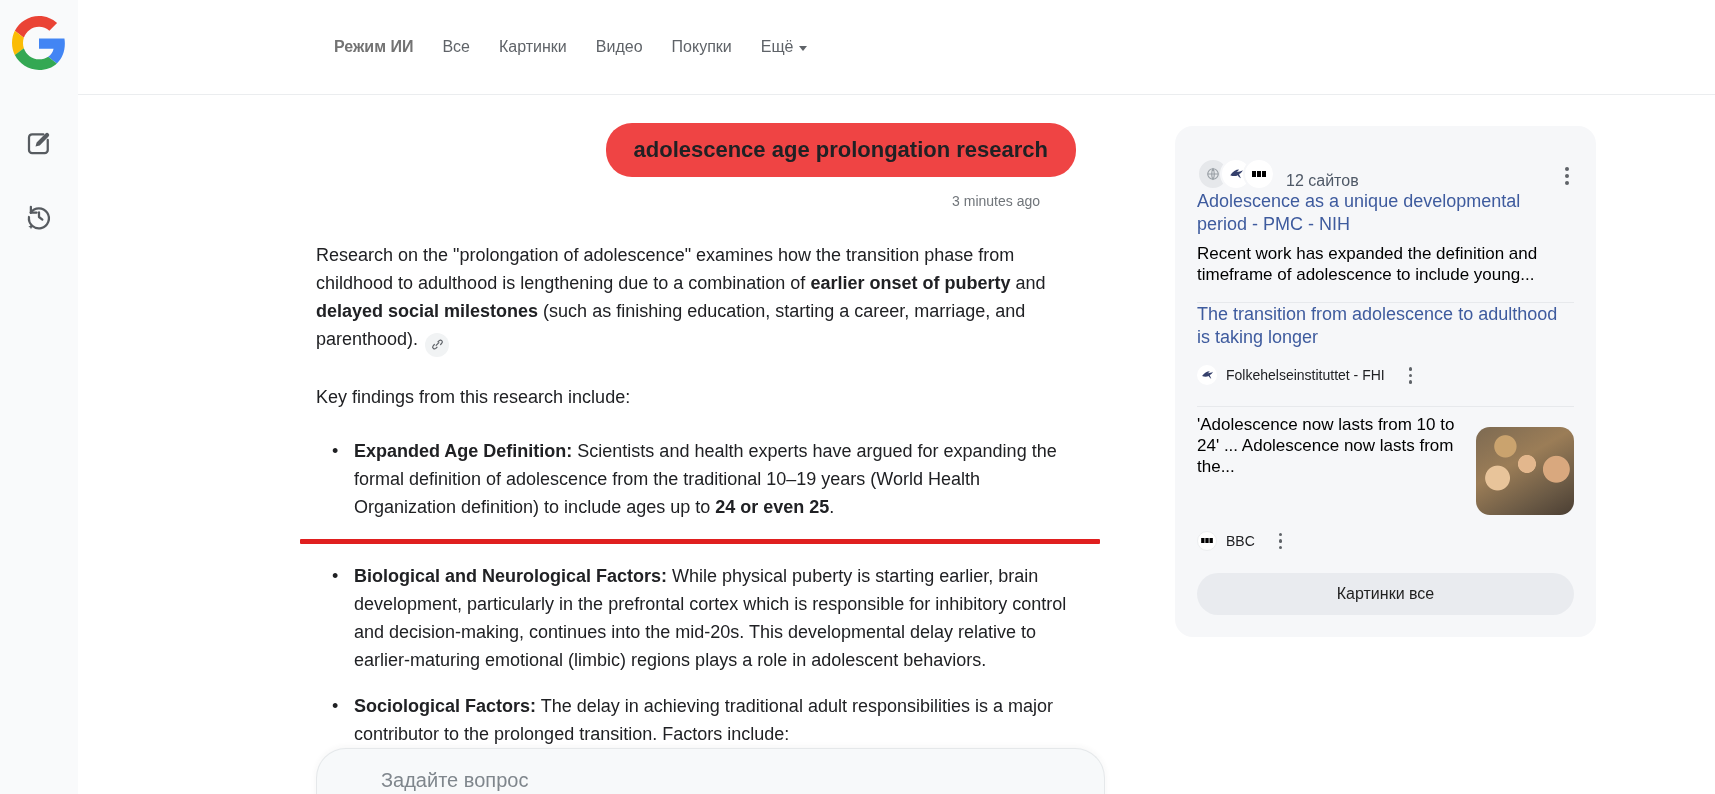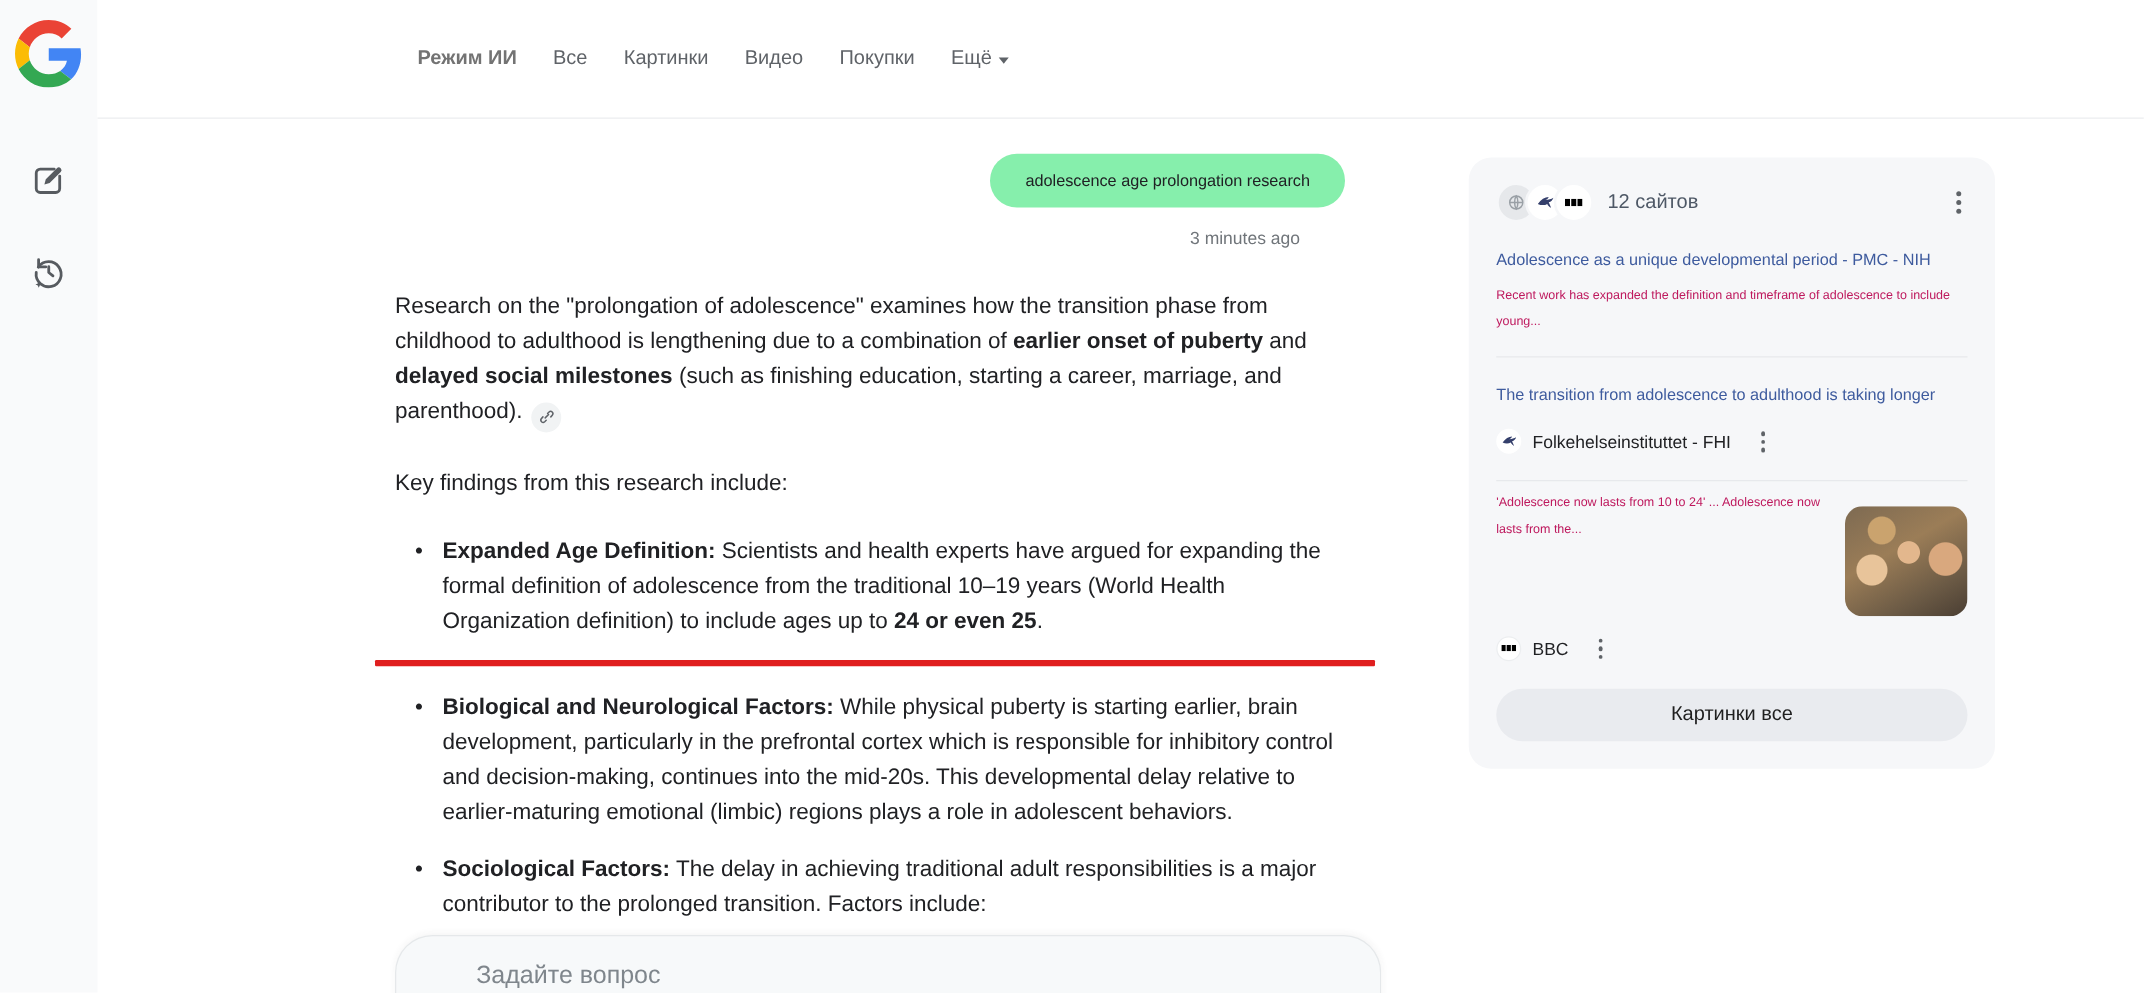--- a/index.html
+++ b/index.html
@@ -11,21 +11,21 @@
   .side-btn{width:34px;height:34px;display:flex;align-items:center;justify-content:center;cursor:pointer;border-radius:8px;}
   
   .topnav{position:absolute;left:78px;top:0;right:0;height:95px;border-bottom:1px solid #ebedef;
     display:flex;align-items:center;padding-left:256px;gap:29px;background:#fff;box-sizing:border-box;}
   .nav-item{font-size:16px;color:#5f6368;text-decoration:none;display:flex;align-items:center;gap:6px;cursor:pointer;}
   .nav-item.active{color:#737373;font-weight:700;}
   .caret{width:0;height:0;border-left:4.5px solid transparent;border-right:4.5px solid transparent;border-top:5px solid #5f6368;display:inline-block;margin-top:2px;}
   
   .content{position:absolute;left:316px;top:95px;width:760px;}
   .query-row{display:flex;justify-content:flex-end;margin-top:28px;}
-  .query-bubble{background:#86efac;border-radius:26px;padding:14px 28px;font-size:13px;color:#202124;max-width:600px;}
+  .query-bubble{background:#ef4444;border-radius:26px;padding:14px 28px;font-size:22px;color:#202124;max-width:600px;font-weight:bold;}
   .timestamp{text-align:right;margin:16px 36px 0 0;color:#70757a;font-size:14px;}
   .answer{margin-top:32px;font-size:18px;line-height:28px;color:#202124;}
   .answer p{margin:0 0 26px;}
   .b{font-weight:700;}
   .link-chip{display:inline-flex;width:24px;height:24px;border-radius:50%;background:#f1f3f4;
     align-items:center;justify-content:center;vertical-align:-6px;margin-left:7px;cursor:pointer;}
   ul.main-list{list-style:none;margin:0;padding:0;}
   ul.main-list>li{position:relative;padding-left:38px;margin-bottom:18px;}
   ul.main-list>li::before{content:"•";position:absolute;left:16px;top:0;font-size:18px;color:#202124;}
   .red-line{height:5px;background:#e01f1f;width:800px;margin:14px 0 18px -16px;border-radius:1px;}
@@ -35,33 +35,33 @@
   
   .ask-box{position:absolute;left:316px;top:748px;width:789px;height:70px;background:#f7f9fa;
     border:1px solid #e5e8ea;border-bottom:none;border-radius:30px 30px 0 0;box-sizing:border-box;
     padding:19px 30px 0;box-shadow:0 -1px 6px rgba(60,64,67,.05);}
   .ask-box input{border:none;background:transparent;outline:none;width:100%;font-size:20px;
     font-family:"Liberation Sans","DejaVu Sans",sans-serif;color:#202124;margin-left:32px;}
   .ask-box input::placeholder{color:#7f868c;opacity:1;}
   
   .panel{position:absolute;left:1175px;top:126px;width:421px;background:#f6f7f9;border-radius:18px;
     padding:20px 22px 22px;box-sizing:border-box;}
-  .panel-header{display:flex;align-items:center;}
+  .panel-header{display:flex;align-items:flex-end;margin-top:12px;}
   .fav-stack{display:flex;align-items:center;}
   .fav{width:28px;height:28px;border-radius:50%;border:2px solid #f6f7f9;margin-left:-9px;
     display:flex;align-items:center;justify-content:center;background:#fff;box-sizing:content-box;}
   .fav:first-child{margin-left:0;}
   .fav.gray{background:#e6e8eb;}
   .count{margin-left:11px;font-size:16px;color:#4e5866;}
   .kebab{margin-left:auto;display:flex;flex-direction:column;gap:3px;padding:5px;cursor:pointer;background:none;border:none;}
   .kebab i{width:4px;height:4px;border-radius:50%;background:#5f6368;display:block;}
   .kebab.sm i{width:3.5px;height:3.5px;}
   .kebab.sm{margin-left:10px;}
-  .source-title{display:block;color:#3e5b9e;font-size:13px;line-height:23px;margin-top:18px;text-decoration:none;cursor:pointer;}
-  .source-desc{color:#be185d;font-size:10px;line-height:21px;margin:7px 0 0;}
+  .source-title{display:block;color:#3e5b9e;font-size:18px;line-height:23px;text-decoration:none;cursor:pointer;}
+  .source-desc{color:#000000;font-size:17px;line-height:21px;margin:7px 0 0;}
   .site-row{display:flex;align-items:center;margin-top:13px;gap:9px;cursor:pointer;}
   .favicon{width:20px;height:20px;border-radius:50%;background:#fff;display:flex;align-items:center;justify-content:center;flex:none;}
   .favicon.gray{background:#e6e8eb;}
   .site-name{font-size:14px;color:#202124;}
   .divider{height:1px;background:#e7e9ec;margin:17px 0 0;}
   .src-top{display:flex;gap:14px;}
   .src-text{flex:1;min-width:0;}
   .thumb{width:98px;height:88px;border-radius:14px;flex:none;margin-top:20px;cursor:pointer;
     background:
       radial-gradient(circle at 22% 58%, #e8c49a 0 13%, rgba(0,0,0,0) 14%),

